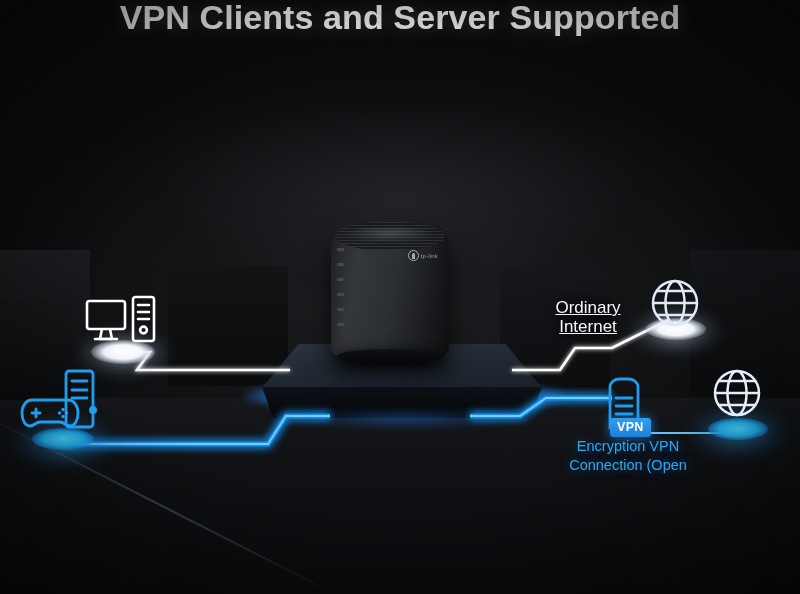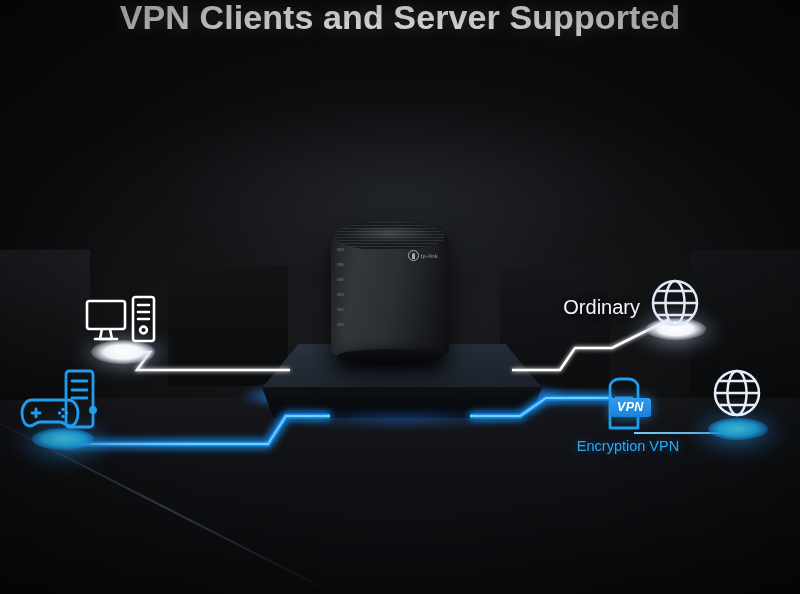--- a/index.html
+++ b/index.html
@@ -159,22 +159,23 @@
     filter:blur(.6px);
   }
   .pad-blue-halo {
     position:absolute; border-radius:50%;
     background:radial-gradient(ellipse at 50% 50%, rgba(70,200,255,.55) 0%, rgba(25,130,235,.22) 55%, rgba(10,80,190,0) 100%);
     filter:blur(8px);
   }
 
   .label { position:absolute; z-index:3; }
   .label-white {
-    color:#f4f7fb; font-size:20px; line-height:19px; text-align:right;
+    color:#f4f7fb; font-size:17px; line-height:19px; text-align:center;
     text-shadow:0 0 8px rgba(0,0,0,.9);
+    text-decoration:underline;
   }
   .label-blue {
     color:#2fa8f0; font-size:14.5px; line-height:19px; text-align:center;
     text-shadow:0 0 10px rgba(20,120,220,.6);
   }
   .vpn-badge {
     position:absolute; z-index:4;
     background:linear-gradient(180deg,#2f9ff0,#1d7fd8);
     color:#fff; font-size:12.5px; font-weight:bold;
     padding:2px 7px 3px; border-radius:3px;
@@ -285,46 +286,48 @@
     <svg class="glyph" width="78" height="54" viewBox="0 0 78 54">
       <g fill="none" stroke="#dfe9f7" stroke-width="2.5">
         <circle cx="39" cy="25" r="22"></circle>
         <ellipse cx="39" cy="25" rx="9.5" ry="22"></ellipse>
         <path d="M17,25 L61,25 M21,13 L57,13 M21,37 L57,37"></path>
       </g>
     </svg>
   </div>
   <div class="label label-white" style="left:536px; top:298px; width:104px;">
     <div>Ordinary</div>
+    <div>Internet</div>
   </div>
 
   <div class="node" style="left:596px; top:374px; width:62px; height:66px;">
     <svg class="glyph" width="62" height="62" viewBox="0 0 62 62">
       <g fill="none" stroke="#1f9ef0" stroke-width="2.8" stroke-linejoin="round">
         <path d="M14,13 C14,9 18,5 23,5 L33,5 C38,5 42,9 42,13 L42,54 L14,54 Z"></path>
         <path d="M20,24 L36,24 M20,32 L36,32 M20,40 L36,40" stroke-linecap="round"></path>
       </g>
     </svg>
   </div>
-  <div class="vpn-badge" style="left:610px; top:398px;font-style:italic;">VPN</div>
+  <div class="vpn-badge" style="left:610px; top:418px;">VPN</div>
 
   <div class="node" style="left:698px; top:366px; width:78px; height:80px;">
     <div class="pad-blue-halo" style="left:-4px; top:44px; width:88px; height:44px;"></div>
     <div class="pad-blue" style="left:10px; top:52px; width:60px; height:22px;"></div>
     <svg class="glyph" width="78" height="58" viewBox="0 0 78 58">
       <g fill="none" stroke="#e4eefb" stroke-width="2.5">
         <circle cx="39" cy="27" r="22"></circle>
         <ellipse cx="39" cy="27" rx="9.5" ry="22"></ellipse>
         <path d="M17,27 L61,27 M21,15 L57,15 M21,39 L57,39"></path>
       </g>
     </svg>
   </div>
 
   <div class="label label-blue" style="left:528px; top:437px; width:200px;">
     <div>Encryption VPN</div>
+    <div>Connection (Open</div>
   </div>
 
   <div class="router">
     <div class="router-body"></div>
     <div class="router-top"></div>
     <div class="router-top-sheen"></div>
     <div class="router-leds" id="router-leds">
         <i></i>
         <i></i>
         <i></i>

